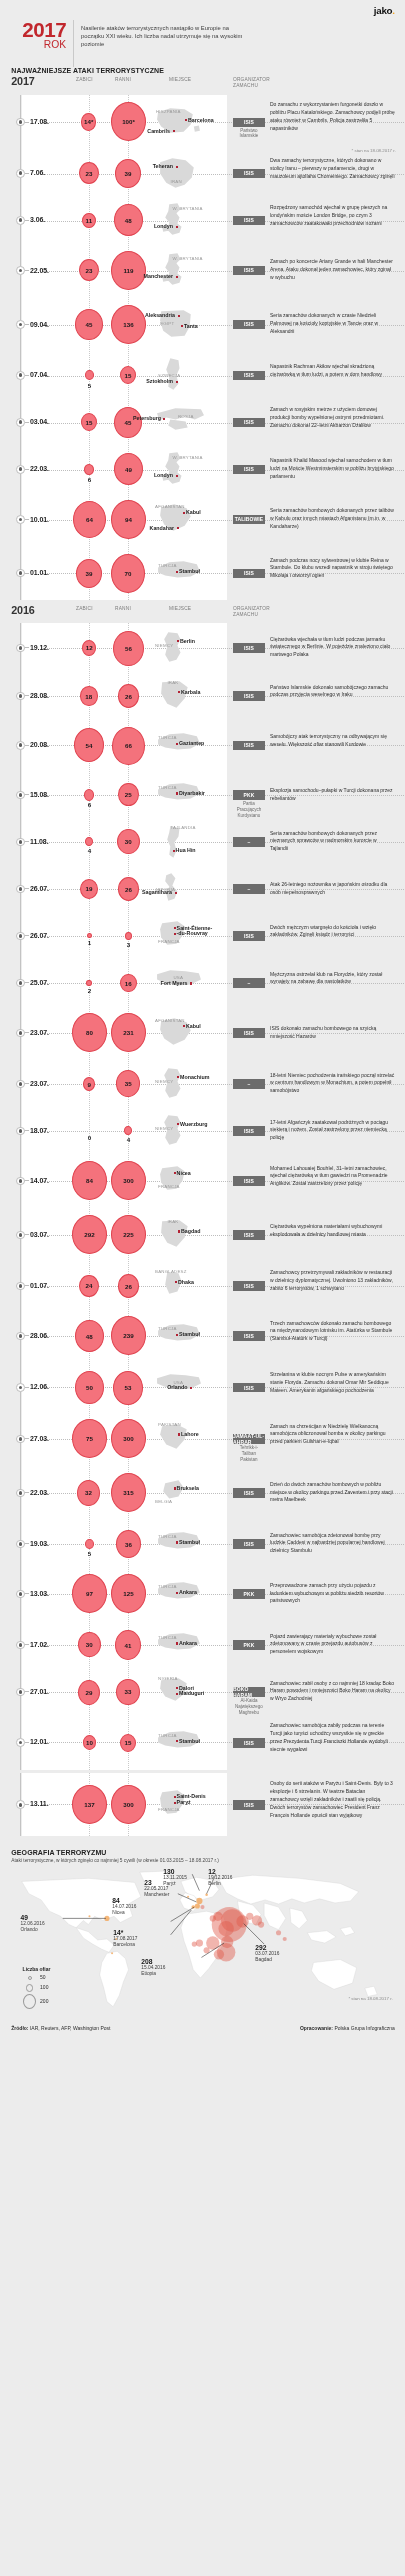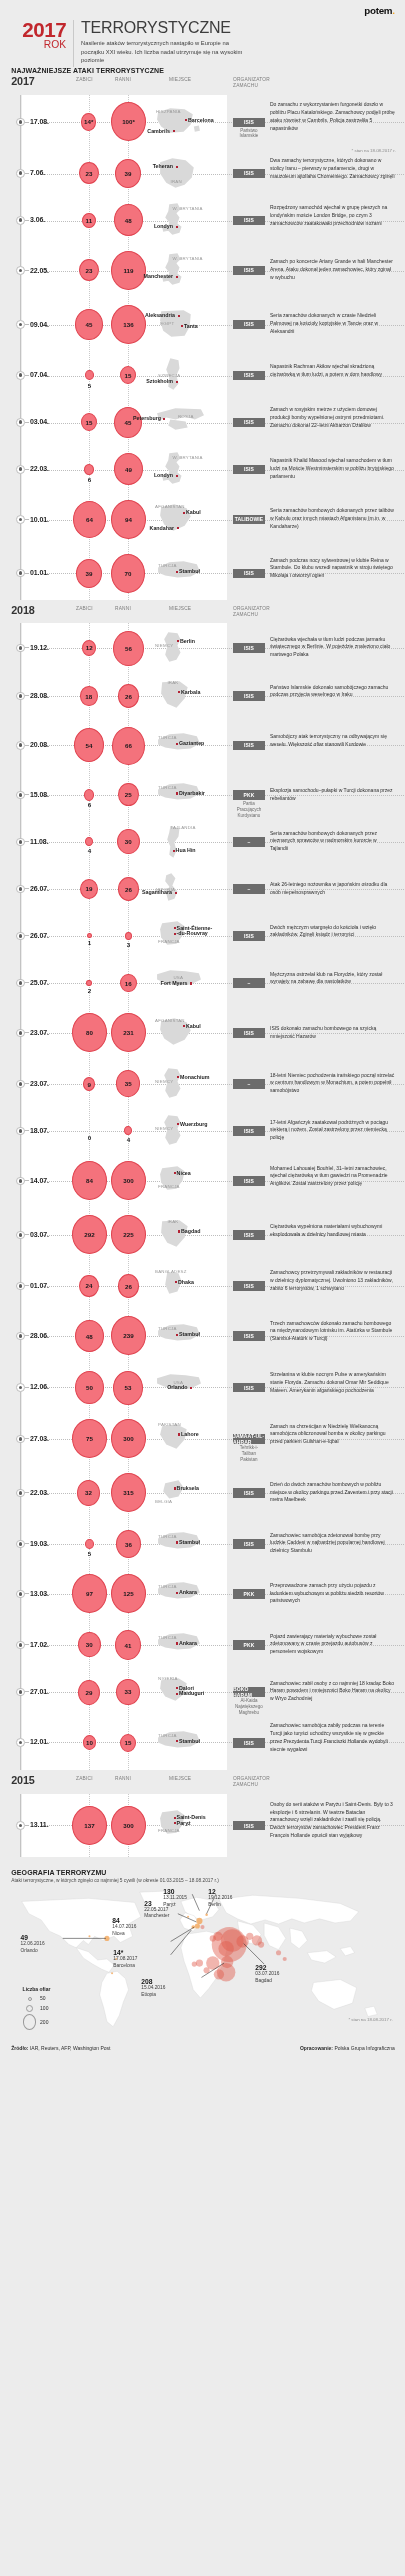--- a/index.html
+++ b/index.html
@@ -138,29 +138,28 @@
   .footer { display: flex; justify-content: space-between; padding: 3.1px 11.3px 7.2px 11.3px; }
   .footer div { font-size: 5px; color: #2b2b2b; }
   .footer b { font-weight: bold; }
 </style>
 </head>
 <body>
 
 <div class="page">
 
   <div class="header">
-    <div class="onet-logo"><span>potem</span><span class="dot">.</span></div>
+    <div class="onet-logo"><span>jako</span><span class="dot">.</span></div>
     <div class="header-inner">
       <div class="year-block">
         <div class="year-big">2017</div>
         <div class="year-sub">ROK</div>
       </div>
       <div class="vdiv"></div>
       <div class="title-block">
-        <div class="main-title">TERRORYSTYCZNE</div>
         <div class="subtitle">Nasilenie ataków terrorystycznych nastąpiło w Europie na początku XXI wieku. Ich liczba nadal utrzymuje się na wysokim poziomie</div>
       </div>
     </div>
   </div>
 
   <div class="section-heading">NAJWAŻNIEJSZE ATAKI TERRORYSTYCZNE</div>
 
   <div id="years-root">
       <div class="yearsec">
         <div class="yearsec-head">
@@ -398,21 +397,21 @@
               <div class="mm-dot" style="left:20.6px;top:15.5px"></div>
               <div class="mm-city" style="left:24px;top:13px">Stambuł</div>
             </div>
             <div class="org-badge" style="top:22px">ISIS</div>
             <div class="desc" style="top:10px">Zamach podczas nocy sylwestrowej w klubie Reina w Stambule. Do klubu wszedł napastnik w stroju świętego Mikołaja i otworzył ogień</div>
           </div>
         </div>
       </div>
       <div class="yearsec">
         <div class="yearsec-head">
-          <div class="yearsec-year">2018</div>
+          <div class="yearsec-year">2016</div>
           <div class="colhead ch-zabici">ZABICI</div>
           <div class="colhead ch-ranni">RANNI</div>
           <div class="colhead ch-miejsce">MIEJSCE</div>
           <div class="colhead ch-org">ORGANIZATOR<br>ZAMACHU</div>
         </div>
         <div class="rows">
           <div class="white-panel"></div>
           <div class="tl-axis"></div>
           <div class="vdot zab"></div>
           <div class="vdot ran"></div>
@@ -916,27 +915,20 @@
               <div class="mm-country" style="left:3.1px;top:8.2px">TURCJA</div>
               <div class="mm-dot" style="left:20.6px;top:15.5px"></div>
               <div class="mm-city" style="left:24px;top:13px">Stambuł</div>
             </div>
             <div class="org-badge" style="top:23px">ISIS</div>
             <div class="desc" style="top:6.7px">Zamachowiec samobójca zabiły podczas na terenie Turcji jako turyści uchodźcy wszystkie się w greckie przez Prezydenta Turcji Franciszki Hollande wydobyli siecnie wygałowi</div>
           </div>
         </div>
       </div>
       <div class="yearsec">
-        <div class="yearsec-head">
-          <div class="yearsec-year">2015</div>
-          <div class="colhead ch-zabici">ZABICI</div>
-          <div class="colhead ch-ranni">RANNI</div>
-          <div class="colhead ch-miejsce">MIEJSCE</div>
-          <div class="colhead ch-org">ORGANIZATOR<br>ZAMACHU</div>
-        </div>
         <div class="rows">
           <div class="white-panel"></div>
           <div class="tl-axis"></div>
           <div class="vdot zab"></div>
           <div class="vdot ran"></div>
           <div class="row" style="height: 63px;">
             <div class="node" style="top:27px"></div>
             <div class="node-stem" style="top:31px"></div>
             <div class="hdot" style="top:31px"></div>
             <div class="date" style="top:27px">13.11.</div>

